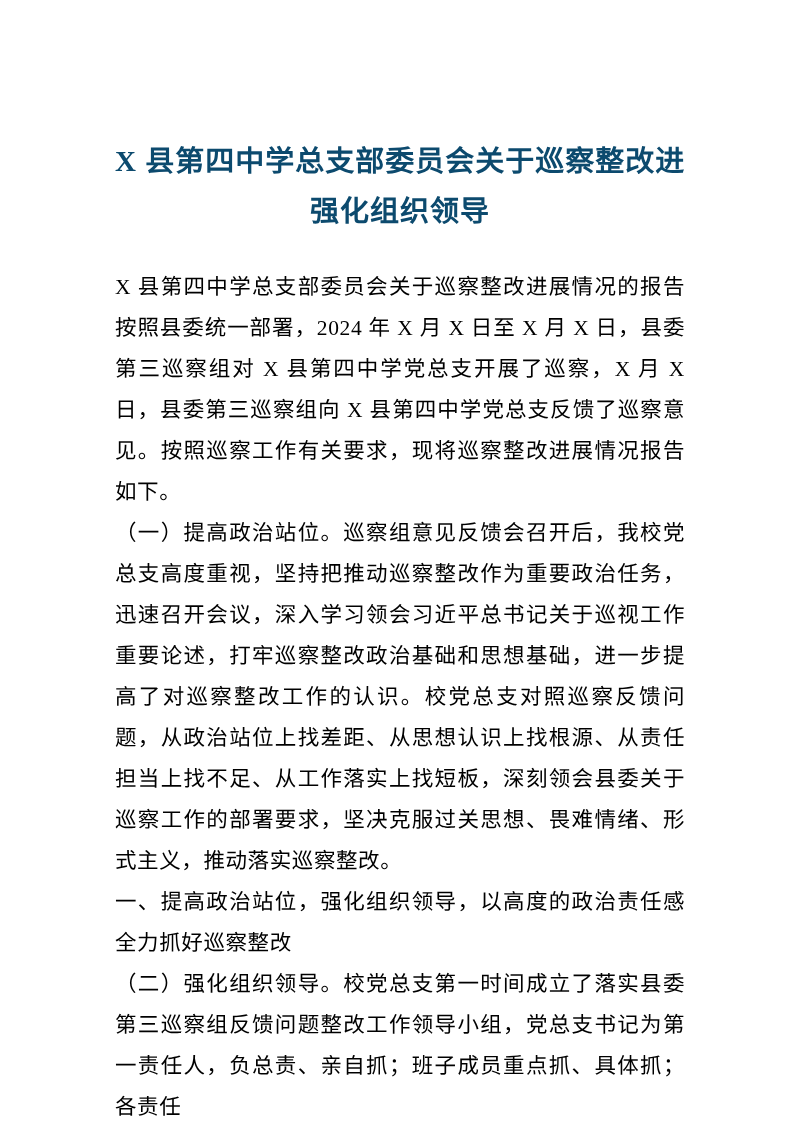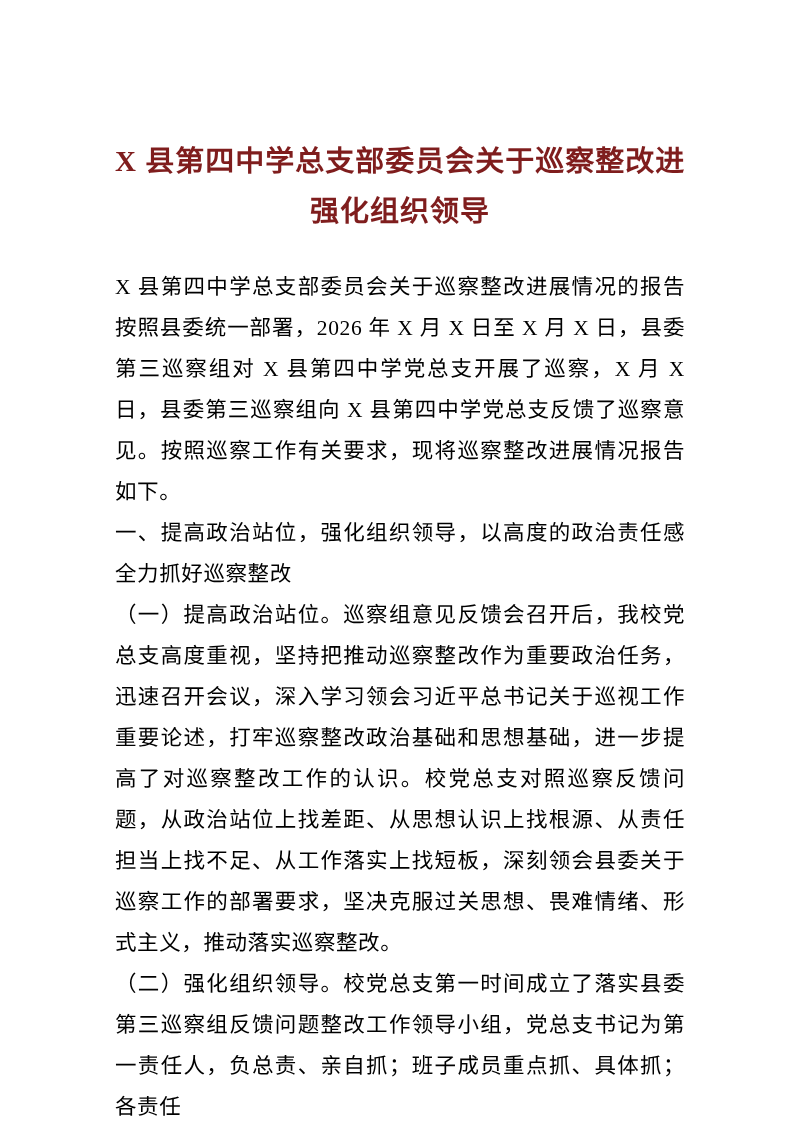--- a/index.html
+++ b/index.html
@@ -18,21 +18,21 @@
     overflow: hidden;
     color: #000000;
     font-family: "Liberation Serif", "DejaVu Serif", serif;
   }
   .doc-title {
     font-size: 29px;
     line-height: 50px;
     font-weight: bold;
     text-align: center;
     letter-spacing: 1px;
-    color: #7f1d1d;
+    color: #0c4a6e;
   }
   .doc-title .title-line {
     display: block;
     white-space: nowrap;
   }
   .doc-body {
     margin-top: 31px;
     font-size: 21.5px;
     line-height: 41px;
     letter-spacing: 0.6px;
@@ -49,19 +49,19 @@
 <body>
 
 <div class="page">
 
   <h1 class="doc-title">
     <span class="title-line">X 县第四中学总支部委员会关于巡察整改进</span>
     <span class="title-line">强化组织领导</span>
   </h1>
 
   <div class="doc-body">
-    <p>X 县第四中学总支部委员会关于巡察整改进展情况的报告按照县委统一部署，2026 年 X 月 X 日至 X 月 X 日，县委第三巡察组对 X 县第四中学党总支开展了巡察，X 月 X 日，县委第三巡察组向 X 县第四中学党总支反馈了巡察意见。按照巡察工作有关要求，现将巡察整改进展情况报告如下。</p>
+    <p>X 县第四中学总支部委员会关于巡察整改进展情况的报告按照县委统一部署，2024 年 X 月 X 日至 X 月 X 日，县委第三巡察组对 X 县第四中学党总支开展了巡察，X 月 X 日，县委第三巡察组向 X 县第四中学党总支反馈了巡察意见。按照巡察工作有关要求，现将巡察整改进展情况报告如下。</p>
+    <p>（一）提高政治站位。巡察组意见反馈会召开后，我校党总支高度重视，坚持把推动巡察整改作为重要政治任务，迅速召开会议，深入学习领会习近平总书记关于巡视工作重要论述，打牢巡察整改政治基础和思想基础，进一步提高了对巡察整改工作的认识。校党总支对照巡察反馈问题，从政治站位上找差距、从思想认识上找根源、从责任担当上找不足、从工作落实上找短板，深刻领会县委关于巡察工作的部署要求，坚决克服过关思想、畏难情绪、形式主义，推动落实巡察整改。</p>
     <p>一、提高政治站位，强化组织领导，以高度的政治责任感全力抓好巡察整改</p>
-    <p>（一）提高政治站位。巡察组意见反馈会召开后，我校党总支高度重视，坚持把推动巡察整改作为重要政治任务，迅速召开会议，深入学习领会习近平总书记关于巡视工作重要论述，打牢巡察整改政治基础和思想基础，进一步提高了对巡察整改工作的认识。校党总支对照巡察反馈问题，从政治站位上找差距、从思想认识上找根源、从责任担当上找不足、从工作落实上找短板，深刻领会县委关于巡察工作的部署要求，坚决克服过关思想、畏难情绪、形式主义，推动落实巡察整改。</p>
     <p>（二）强化组织领导。校党总支第一时间成立了落实县委第三巡察组反馈问题整改工作领导小组，党总支书记为第一责任人，负总责、亲自抓；班子成员重点抓、具体抓；各责任</p>
   </div>
 
 </div>
 
 </body></html>

